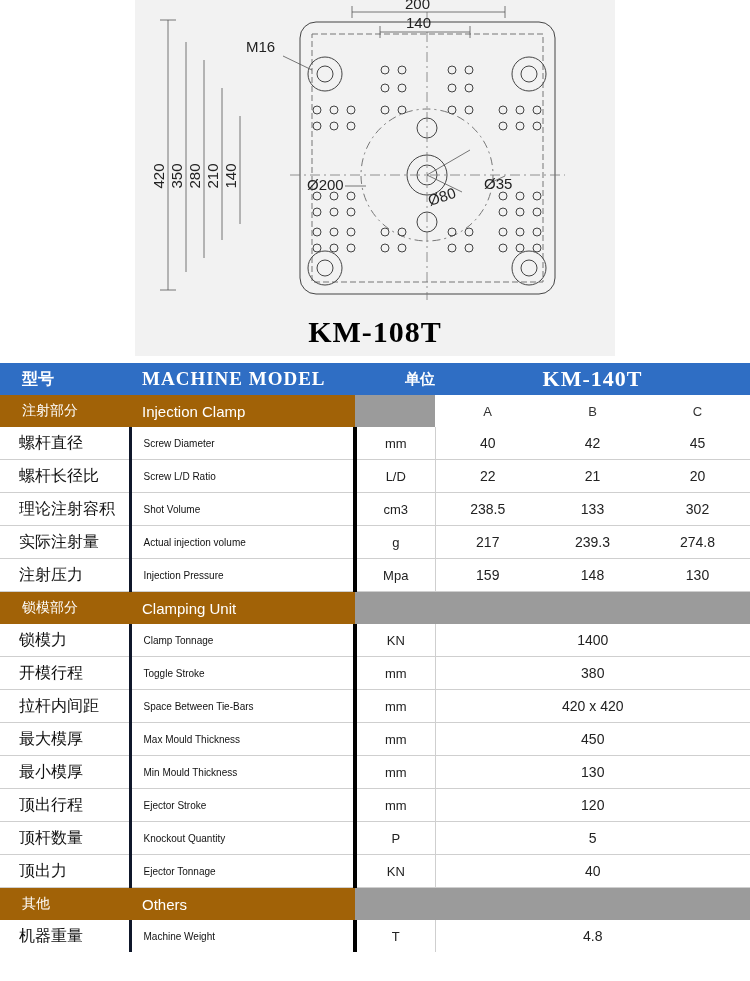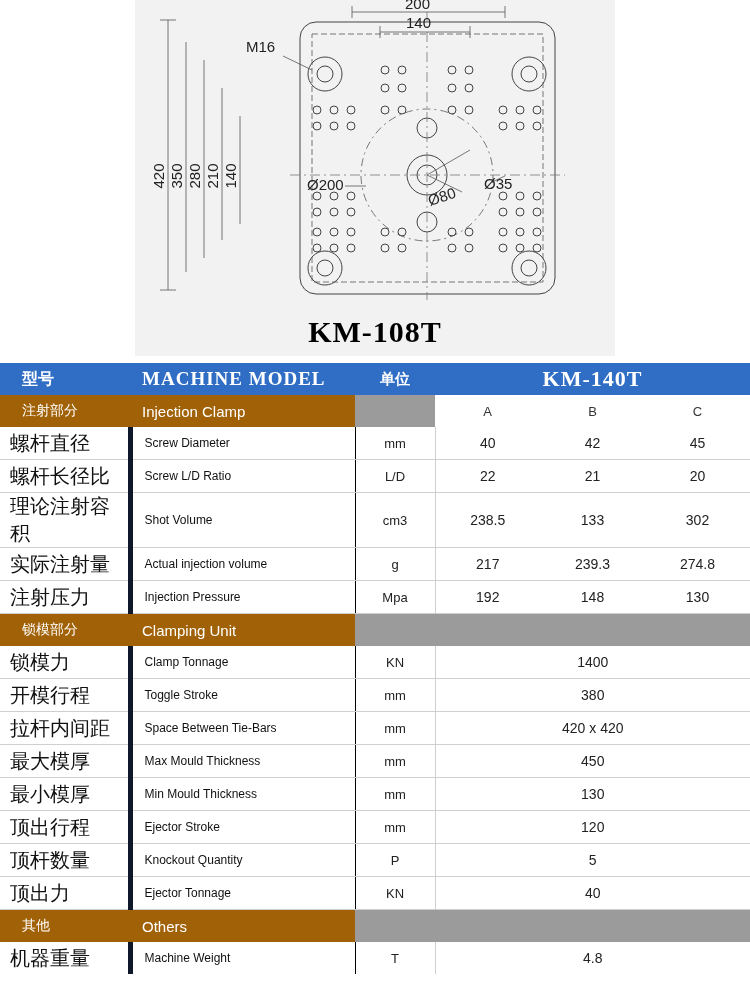--- a/index.html
+++ b/index.html
@@ -62,21 +62,21 @@
     padding-left:22px;
   }
   .hdr .en{
     font-family:"Liberation Serif", serif;
     font-size:19px;
     letter-spacing:1px;
     padding-left:12px;
   }
   .hdr .unit{
     font-size:15px;
-    text-align:center;
+    text-align:right;
   }
   .hdr .model{
     font-family:"Liberation Serif", serif;
     font-size:22px;
     text-align:center;
     letter-spacing:1px;
   }
 
   
   .sect td{
@@ -92,25 +92,25 @@
     text-align:center;font-size:13px;
   }
 
   
   .row td{
     background:#ffffff;
     border-bottom:1px solid #cfcfcf;
     font-size:13.5px;
     color:#222222;
   }
-  .row .zh{padding-left:10px;color:#111111;font-size:20px;}
-  .row .en{padding-left:12px;color:#111111;font-size:12px;border-left:5px solid #0f172a;}
+  .row .zh{padding-left:19px;color:#111111;font-size:16px;}
+  .row .en{padding-left:12px;color:#111111;font-size:10px;border-left:3px solid #0f172a;}
   .row .unit{
     text-align:center;font-size:13px;
-    border-left:1px solid #000000;border-right:1px solid #cfcfcf;
+    border-left:4px solid #000000;border-right:1px solid #cfcfcf;
   }
   .row .val{text-align:center;font-size:14px;margin-left:7px;}
   .row .val.span3{text-align:center;}
   .row td.nb{border-bottom:none;}
 </style>
 </head>
 <body>
 
 <div class="page">
 
@@ -312,21 +312,21 @@
       <td class="en">Actual injection volume</td>
       <td class="unit">g</td>
       <td class="val">217</td>
       <td class="val">239.3</td>
       <td class="val">274.8</td>
     </tr>
     <tr class="row">
       <td class="zh">注射压力</td>
       <td class="en">Injection Pressure</td>
       <td class="unit">Mpa</td>
-      <td class="val">192</td>
+      <td class="val">159</td>
       <td class="val">148</td>
       <td class="val">130</td>
     </tr>
 
     <tr class="sect">
       <td class="zh">锁模部分</td>
       <td class="en">Clamping Unit</td>
       <td class="blank"></td>
       <td class="blank" colspan="3"></td>
     </tr>

